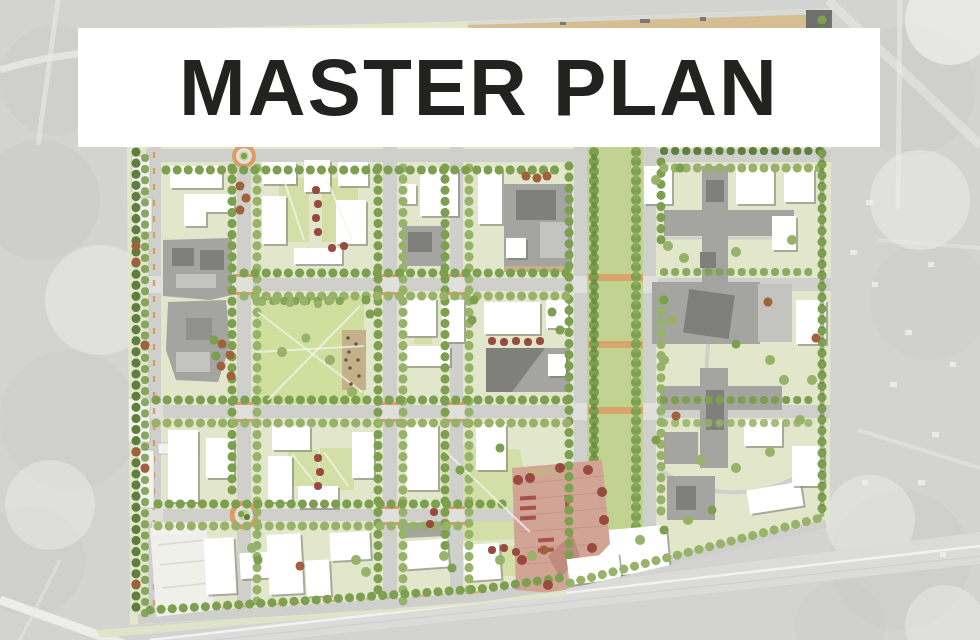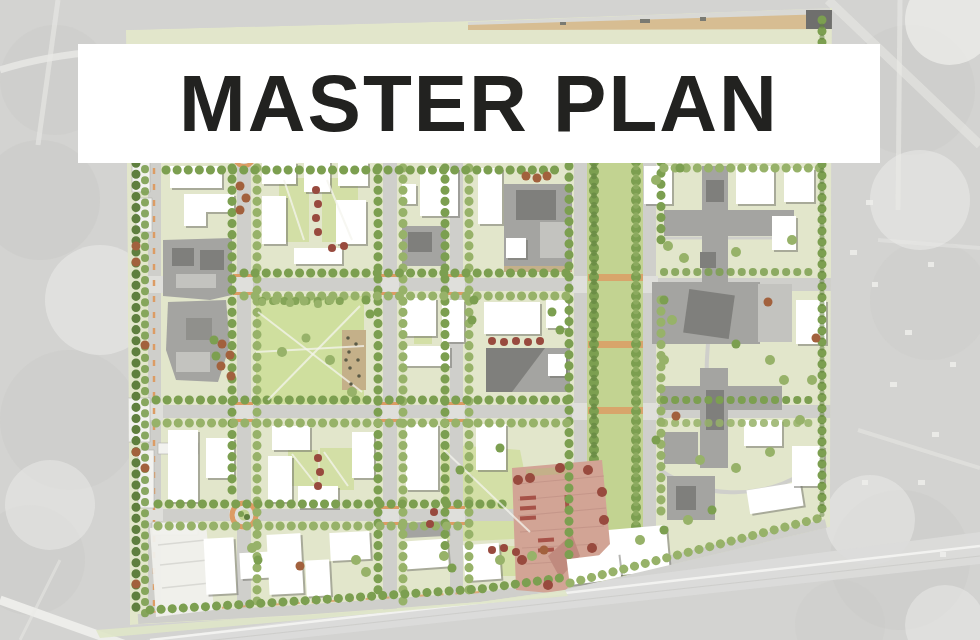--- a/index.html
+++ b/index.html
@@ -1,21 +1,21 @@
 <!DOCTYPE html>
 <html style="--aerial-base: #d3d3d1; --banner-bg: #ffffff; --title-color: #222220; --plan-base: #e2e6cb; --lawn: #cfdf9e; --mall-green: #c2d391; --courtyard: #d3dfa6; --road: #cfcfcb; --intersection: #dfdfdb; --road-accent: #dc9c64; --tree-green: #7c9f50; --tree-green-light: #97b269; --tree-green-dark: #5f7f3e; --tree-autumn: #a2613d; --tree-red: #984a3e; --building-white: #ffffff; --building-gray: #a4a4a1; --building-gray-dark: #7f7f7c; --plaza: #d2a495; --tan: #c4b089; --parking: #f2f2ef;"><head>
 <meta charset="utf-8">
 <style>
   html,body{margin:0;padding:0;background:#888}
   .stage{position:relative;width:980px;height:640px;overflow:hidden;
          font-family:"Liberation Sans",sans-serif;background:var(--aerial-base,#d3d3d1)}
   .stage svg{position:absolute;left:0;top:0;display:block}
 
   
-  .banner{position:absolute;left:78px;top:44px;width:802px;height:119px;
+  .banner{position:absolute;left:78px;top:28px;width:802px;height:119px;
           background:var(--banner-bg,#ffffff);display:flex;align-items:center;justify-content:center;z-index:5}
   .banner-title{font-size:80px;font-weight:700;letter-spacing:2px;white-space:nowrap;
                 color:var(--title-color,#222220);line-height:1}
 
   
   .road{fill:var(--road,#cfcfcb)}
   .roadl{stroke:var(--road,#cfcfcb);fill:none}
   .ix{fill:var(--intersection,#dfdfdb)}
   .acc{fill:var(--road-accent,#dc9c64)}
   .accl{stroke:var(--road-accent,#dc9c64);fill:none}

